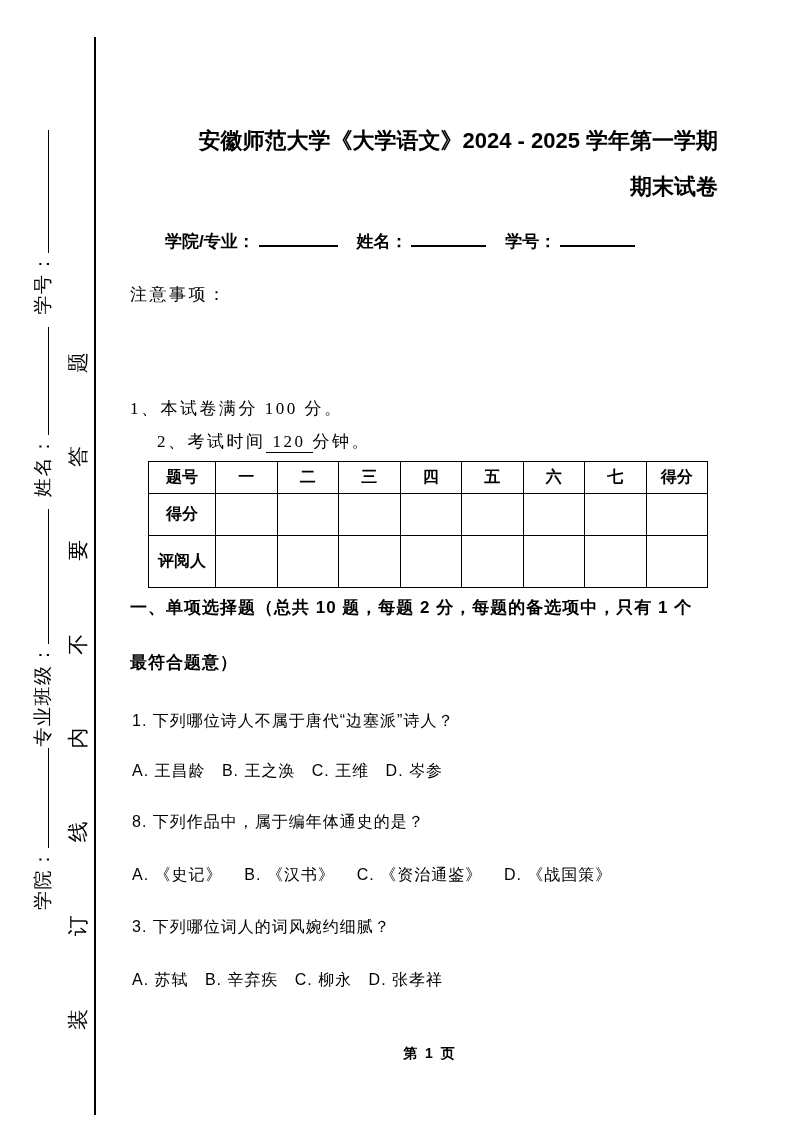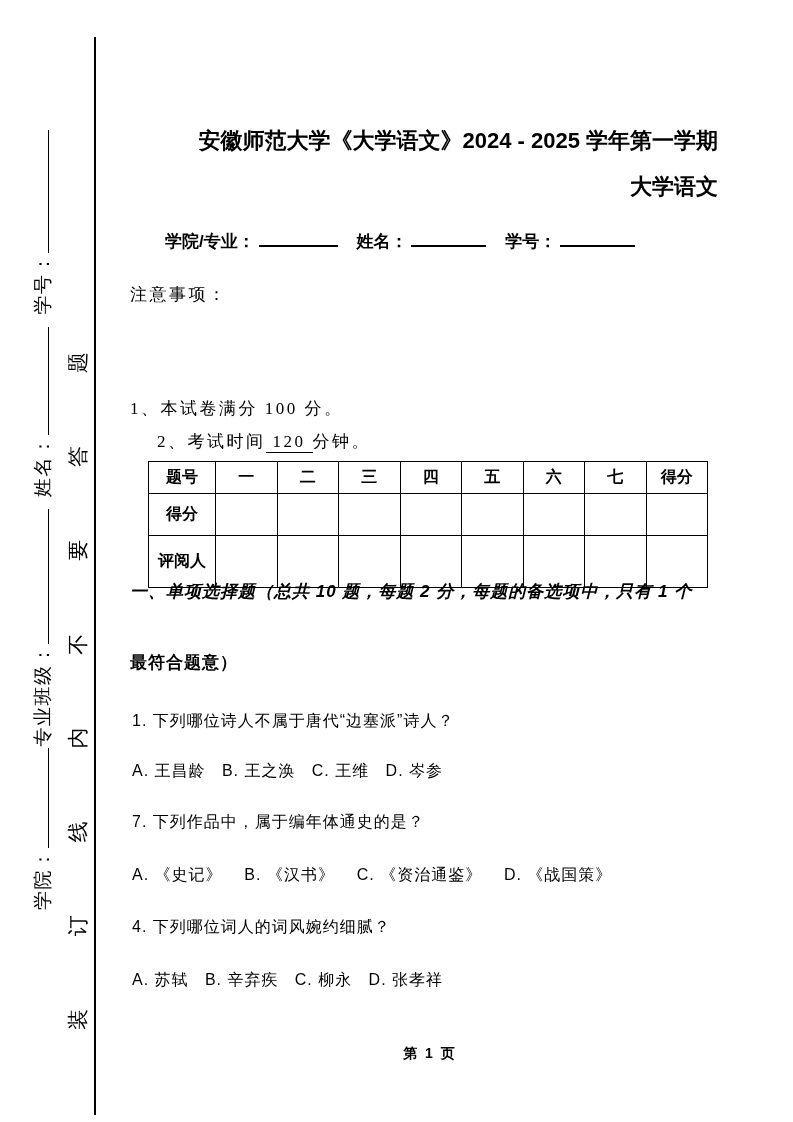--- a/index.html
+++ b/index.html
@@ -129,21 +129,21 @@
 
   .section-heading-1, .section-heading-2 {
     position: absolute;
     left: 130px; width: 592px;
     font-family: "Liberation Sans", "DejaVu Sans", sans-serif;
     font-weight: bold;
     font-size: 17px;
     letter-spacing: 1px;
     white-space: pre-wrap;
   }
-  .section-heading-1 { top: 580px; font-style: italic; }
+  .section-heading-1 { top: 596px; }
   .section-heading-2 { top: 651px; }
 
   .question, .options {
     position: absolute;
     left: 132px; width: 600px;
     font-family: "Liberation Sans", "DejaVu Sans", sans-serif;
     font-size: 16px;
     letter-spacing: 1px;
     white-space: pre-wrap;
   }
@@ -181,21 +181,21 @@
     <span>订</span>
     <span>线</span>
     <span>内</span>
     <span>不</span>
     <span>要</span>
     <span>答</span>
     <span>题</span>
   </div>
 
   <div class="title-line1">安徽师范大学《大学语文》2024 - 2025 学年第一学期</div>
-  <div class="title-line2">大学语文</div>
+  <div class="title-line2">期末试卷</div>
 
   <div class="info-line">
     <span class="info-field"><span>学院/专业：</span><span class="iline a"></span></span>
     <span class="info-field"><span>姓名：</span><span class="iline b"></span></span>
     <span class="info-field"><span>学号：</span><span class="iline c"></span></span>
   </div>
 
   <div class="serif-line notice-heading">注意事项：</div>
   <div class="serif-line notice-item1">1、本试卷满分 100 分。</div>
   <div class="serif-line notice-item2">
@@ -250,21 +250,21 @@
       </tr>
     </tbody>
   </table>
 
   <div class="section-heading-1">一、单项选择题（总共 10 题，每题 2 分，每题的备选项中，只有 1 个</div>
   <div class="section-heading-2">最符合题意）</div>
 
   <div class="question q1">1. 下列哪位诗人不属于唐代“边塞派”诗人？</div>
   <div class="options o1">A. 王昌龄   B. 王之涣   C. 王维   D. 岑参</div>
 
-  <div class="question q2">7. 下列作品中，属于编年体通史的是？</div>
+  <div class="question q2">8. 下列作品中，属于编年体通史的是？</div>
   <div class="options o2">A. 《史记》    B. 《汉书》    C. 《资治通鉴》    D. 《战国策》</div>
 
-  <div class="question q3">4. 下列哪位词人的词风婉约细腻？</div>
+  <div class="question q3">3. 下列哪位词人的词风婉约细腻？</div>
   <div class="options o3">A. 苏轼   B. 辛弃疾   C. 柳永   D. 张孝祥</div>
 
   <div class="footer">第 1 页</div>
 
 </div>
 
 </body></html>

